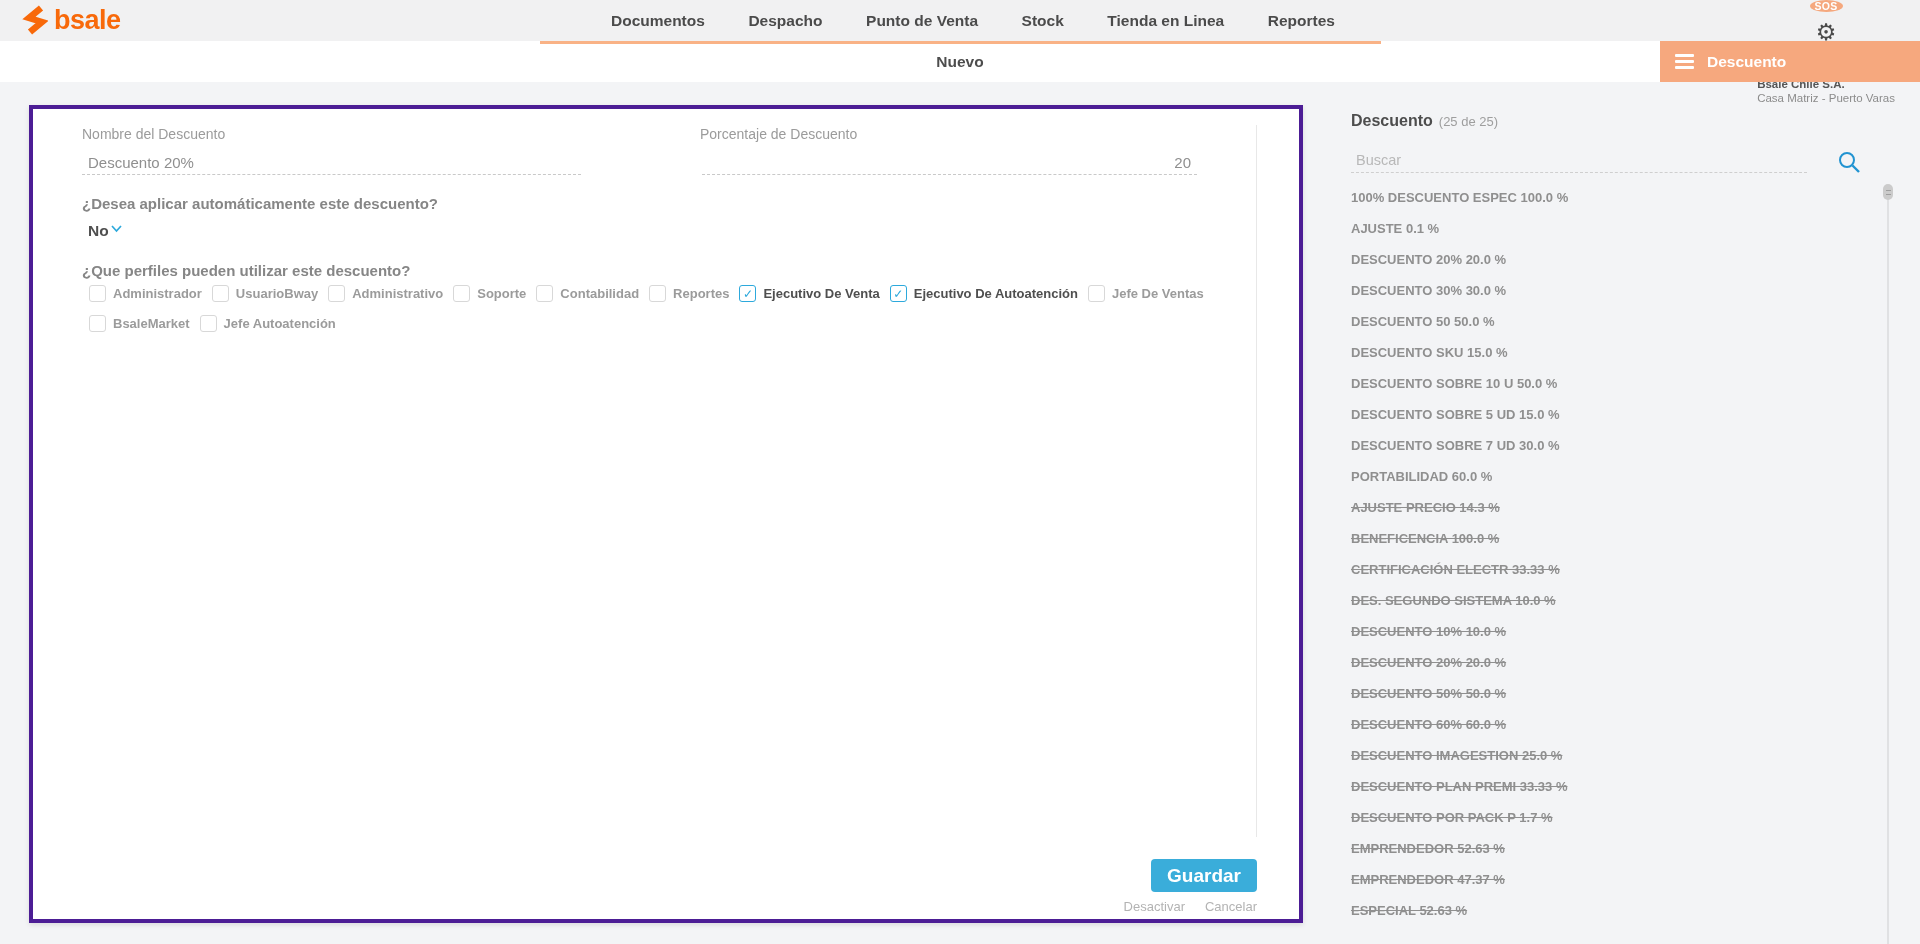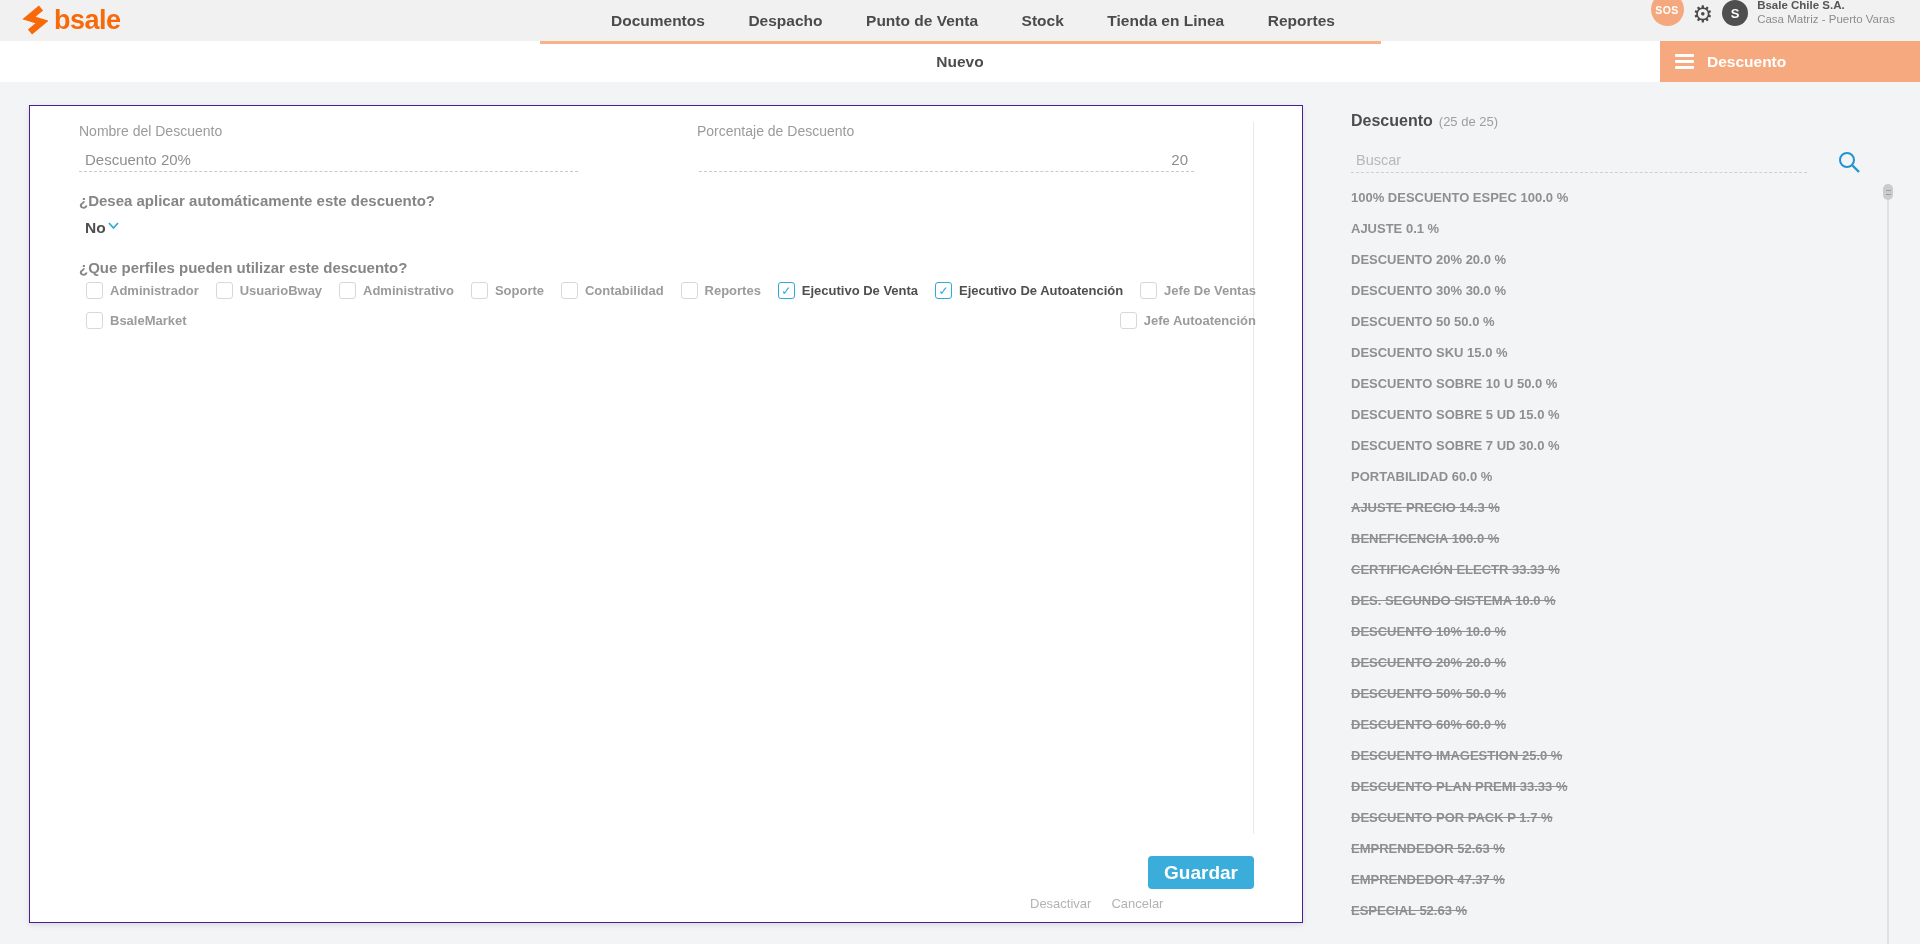--- a/index.html
+++ b/index.html
@@ -8,59 +8,59 @@
   #app { position:relative; width:1920px; height:944px; }
 
   
   .topbar { position:absolute; top:0; left:0; width:1920px; height:41px; background:#f1f1f2; }
   .logo { position:absolute; left:22px; top:5px; display:flex; align-items:center; gap:6px; }
   .logo-text { font-size:27px; font-weight:700; color:#f8690a; letter-spacing:-0.5px; line-height:30px; }
   .topnav { position:absolute; left:575px; top:0; width:760px; height:41px; display:flex; justify-content:space-between; align-items:center; }
   .nav-item { font-size:15.5px; font-weight:700; color:#4b4b4b; white-space:nowrap; cursor:pointer;margin-left:36px; }
   .nav-underline { position:absolute; left:540px; top:41px; width:841px; height:3px; background:#f9b286; z-index:3; }
 
-  .account { position:absolute; right:25px; top:0; height:26px; display:flex; align-items:flex-end; gap:9px; }
+  .account { position:absolute; right:25px; top:0; height:26px; display:flex; align-items:center; gap:9px;flex-direction:column; }
   .sos-btn { width:33px; height:33px; border-radius:50%; background:#f5a87e; color:#fff; font-size:10.5px; font-weight:700; display:flex; align-items:center; justify-content:center; letter-spacing:.4px; cursor:pointer; }
   .gear { font-family:"DejaVu Sans", sans-serif; font-size:23px; color:#4a4a4a; cursor:pointer; line-height:1; }
   .avatar { width:26px; height:26px; border-radius:50%; background:#4f4f4f; color:#fff; font-size:13px; font-weight:700; display:flex; align-items:center; justify-content:center; }
   .company { line-height:14px; }
   .company .c1 { font-size:11.5px; font-weight:700; color:#555; }
   .company .c2 { font-size:11.5px; color:#8c8c8c; }
 
   
   .subnav { position:absolute; top:41px; left:0; width:1660px; height:41px; background:#fff; }
   .subnav-item { position:absolute; left:880px; top:0; width:160px; height:41px; display:flex; align-items:center; justify-content:center; font-size:15.5px; font-weight:700; color:#4d4d4d; cursor:pointer; }
 
   
   .panel-header { position:absolute; top:41px; left:1660px; width:260px; height:41px; background:#f6a87e; display:flex; align-items:center; padding-left:15px; }
   .burger { width:19px; display:flex; flex-direction:column; gap:3px; cursor:pointer; }
   .burger span { display:block; height:3px; background:#fff; border-radius:1px; }
   .panel-header-title { color:#fff; font-size:15.5px; font-weight:700; margin-left:13px; }
 
   
-  .card { position:absolute; left:29px; top:105px; width:1274px; height:818px; background:#fff; border:1px solid #4c1d95; box-shadow:0 2px 5px rgba(0,0,0,.10); }
+  .card { position:absolute; left:29px; top:105px; width:1274px; height:818px; background:#fff; border:4px solid #4c1d95; box-shadow:0 2px 5px rgba(0,0,0,.10); }
   .v-divider { position:absolute; left:1223px; top:16px; width:1px; height:712px; background:#e8e8e8; }
 
   .fld-label { position:absolute; font-size:14px; color:#9b9b9b; }
   .fld { position:absolute; height:24px; border-bottom:1px dashed #c9c9c9; font-size:15px; color:#8f8f8f; }
   .fld input { border:none; outline:none; background:transparent; width:100%; height:100%; font:inherit; color:inherit; padding:0 6px; }
   .fld.num input { text-align:right; }
 
   .question { position:absolute; font-size:15px; font-weight:700; color:#868686; }
   .select-val { position:absolute; display:flex; align-items:center; gap:2px; font-size:15.5px; font-weight:700; color:#4f4f4f; cursor:pointer; }
 
-  .profiles { position:absolute; left:56px; top:176px; width:1170px; display:flex; flex-wrap:wrap; column-gap:10px; row-gap:13px;justify-content:space-between; }
+  .profiles { position:absolute; left:56px; top:176px; width:1170px; display:flex; flex-wrap:wrap; column-gap:10px; row-gap:13px; }
   .profile { display:flex; align-items:center; gap:7px; cursor:pointer; }
   .profile .box { width:17px; height:17px; border:1px solid #d8d8d8; border-radius:3px; background:#fff; display:flex; align-items:center; justify-content:center; font-size:12px; color:transparent; }
   .profile .lbl { font-size:13px; font-weight:700; color:#9b9b9b; white-space:nowrap; }
   .profile.checked .box { border-color:#2da9dc; color:#2da9dc; }
   .profile.checked .lbl { color:#4f4f4f; }
 
   .save-btn { position:absolute; left:1118px; top:750px; width:106px; height:33px; background:#3aadda; border:none; border-radius:4px; color:#fff; font-size:19px; font-weight:700; font-family:inherit; cursor:pointer; }
-  .links { position:absolute; left:1000px; top:790px; width:224px; display:flex; gap:20px; }
+  .links { position:absolute; left:1000px; top:790px; width:224px; display:flex; justify-content:flex-end; gap:20px; }
   .links span { font-size:13px; color:#b3b3b3; cursor:pointer; }
 
   
   .list-panel { position:absolute; left:1351px; top:112px; width:540px; }
   .lp-title { font-size:16px; font-weight:700; color:#4d4d4d; }
   .lp-count { font-size:13px; font-weight:400; color:#9e9e9e; margin-left:6px; }
   .lp-search { position:absolute; top:36px; left:0; width:456px; height:25px; border-bottom:1px dashed #cfcfcf; }
   .lp-search input { width:100%; height:100%; border:none; outline:none; background:transparent; font:inherit; font-size:14.5px; color:#8f8f8f; padding:0 5px; }
   .lp-search input::placeholder { color:#b8b8b8; }
   .search-icon { position:absolute; top:38px; left:486px; cursor:pointer; }

